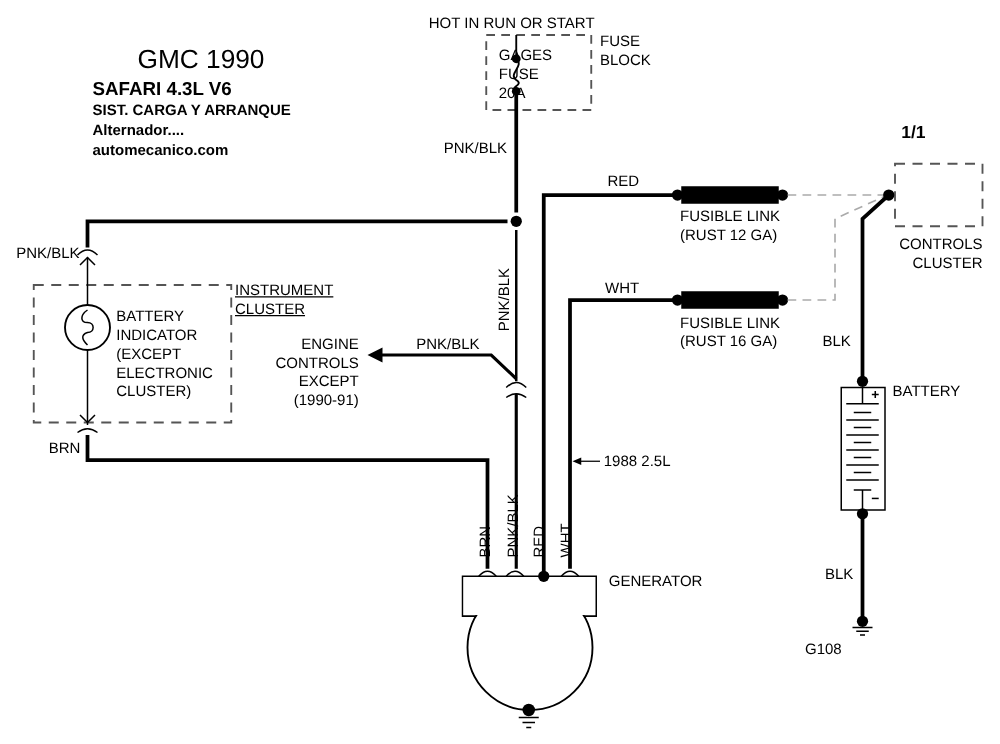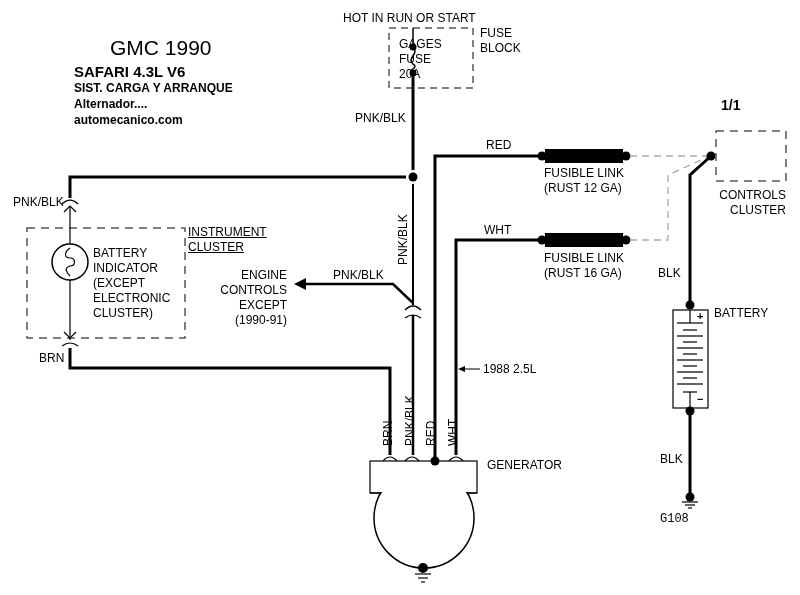--- a/index.html
+++ b/index.html
@@ -170,19 +170,19 @@
 <div class="t lbl lbl-r" style="left:716px;top:188px;width:70px;">
   <div>CONTROLS</div>
   <div>CLUSTER</div>
 </div>
 <div class="t lbl" style="left:658px;top:266px;">BLK</div>
 
 <div class="t lbl" style="left:714px;top:306px;">BATTERY</div>
 <div class="t" style="left:697px;top:310px;font-size:11px;font-weight:bold;">+</div>
 <div class="t" style="left:697px;top:393px;font-size:11px;font-weight:bold;">−</div>
 <div class="t lbl" style="left:660px;top:452px;">BLK</div>
-<div class="t lbl" style="left:660px;top:512px;font-family:Liberation Mono, monospace;">G108</div>
+<div class="t lbl" style="left:644px;top:512px;">G108</div>
 
 <div class="t lbl" style="left:487px;top:458px;">GENERATOR</div>
 <div class="t vert" style="left:381px;top:446px;">BRN</div>
 <div class="t vert" style="left:403px;top:446px;">PNK/BLK</div>
 <div class="t vert" style="left:424px;top:446px;">RED</div>
 <div class="t vert" style="left:446px;top:446px;">WHT</div>
 
 </body></html>

